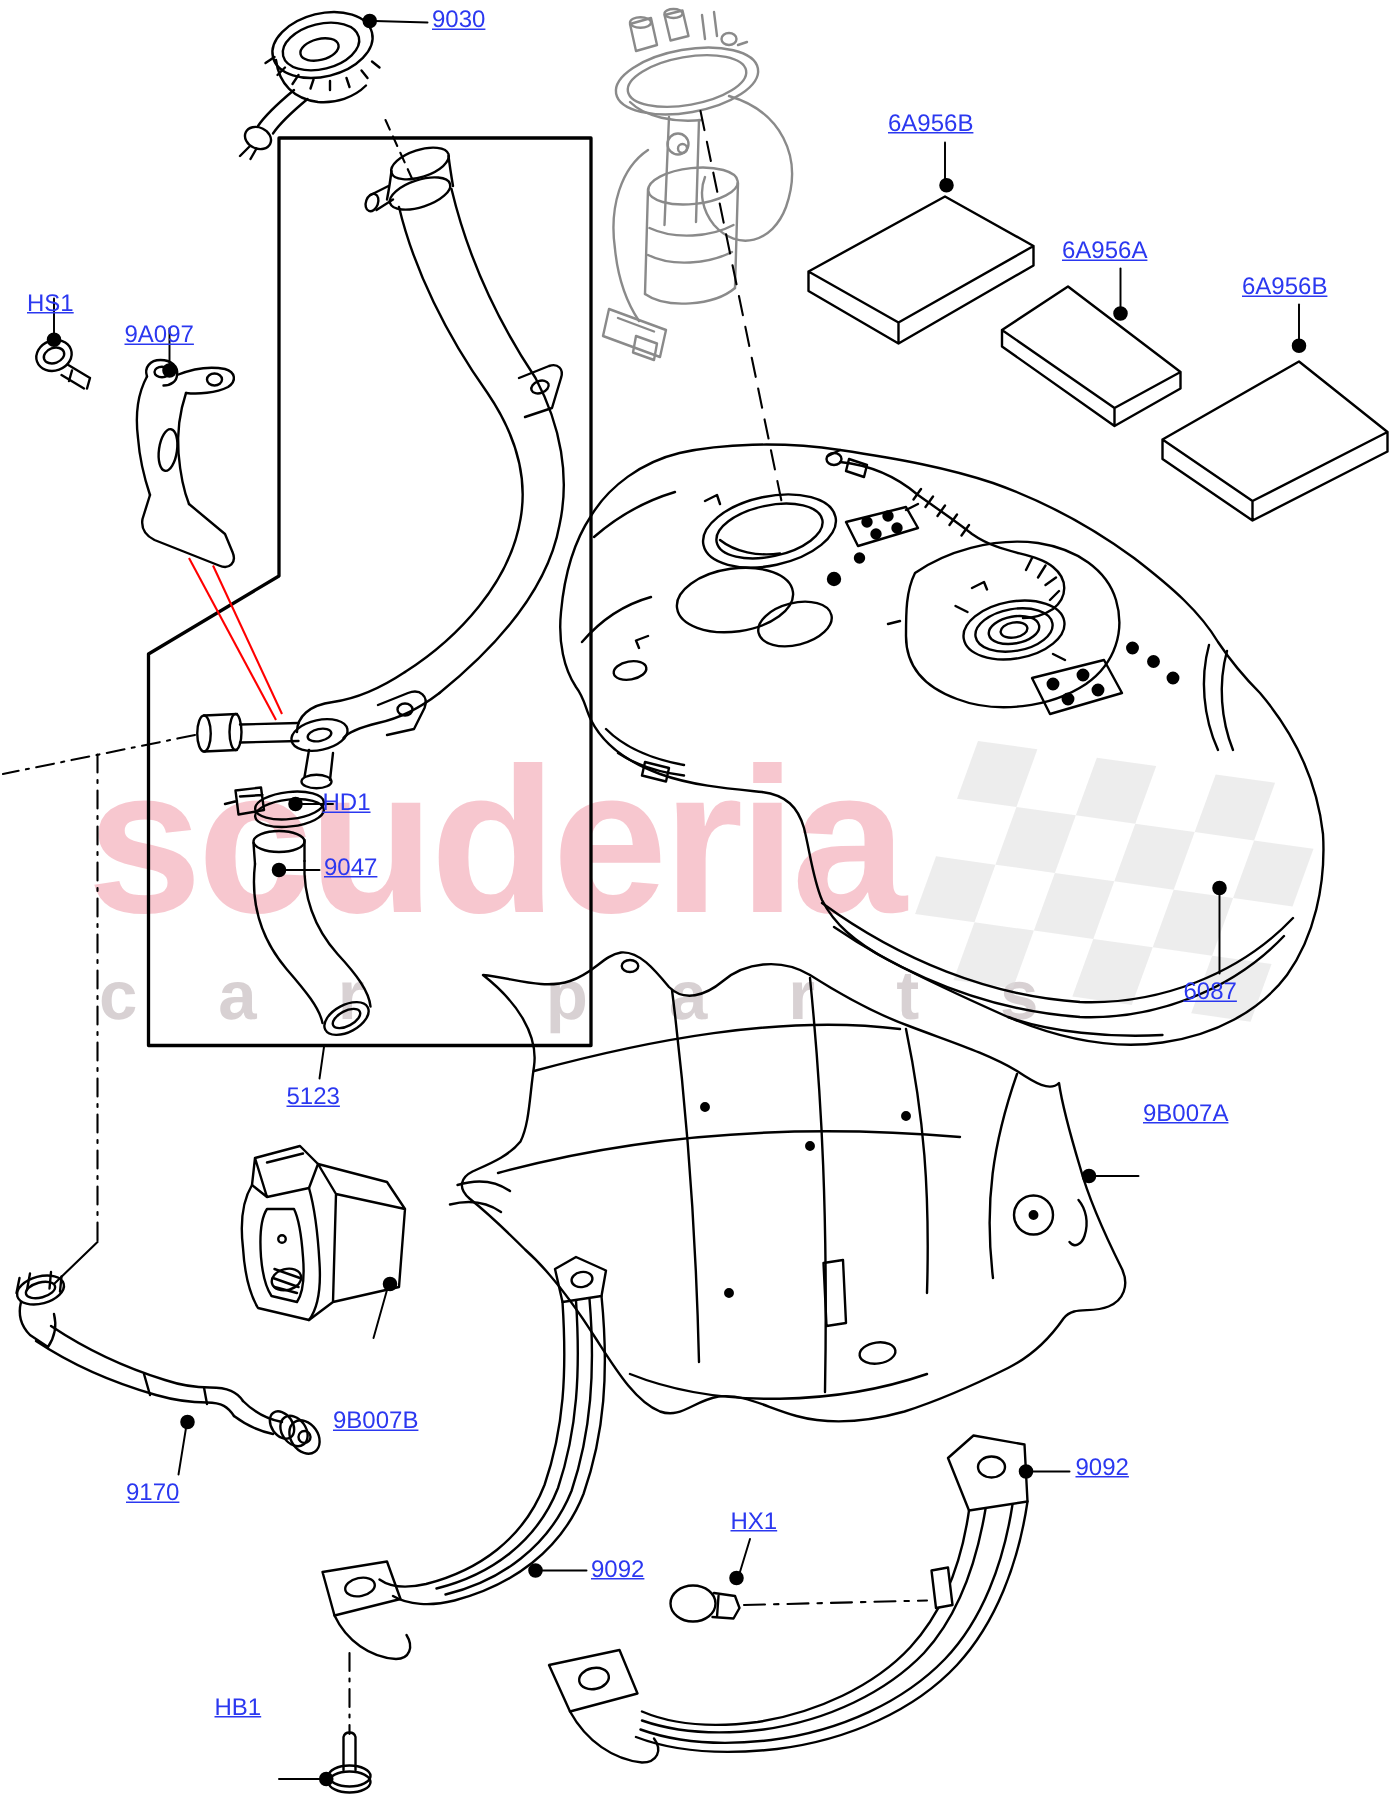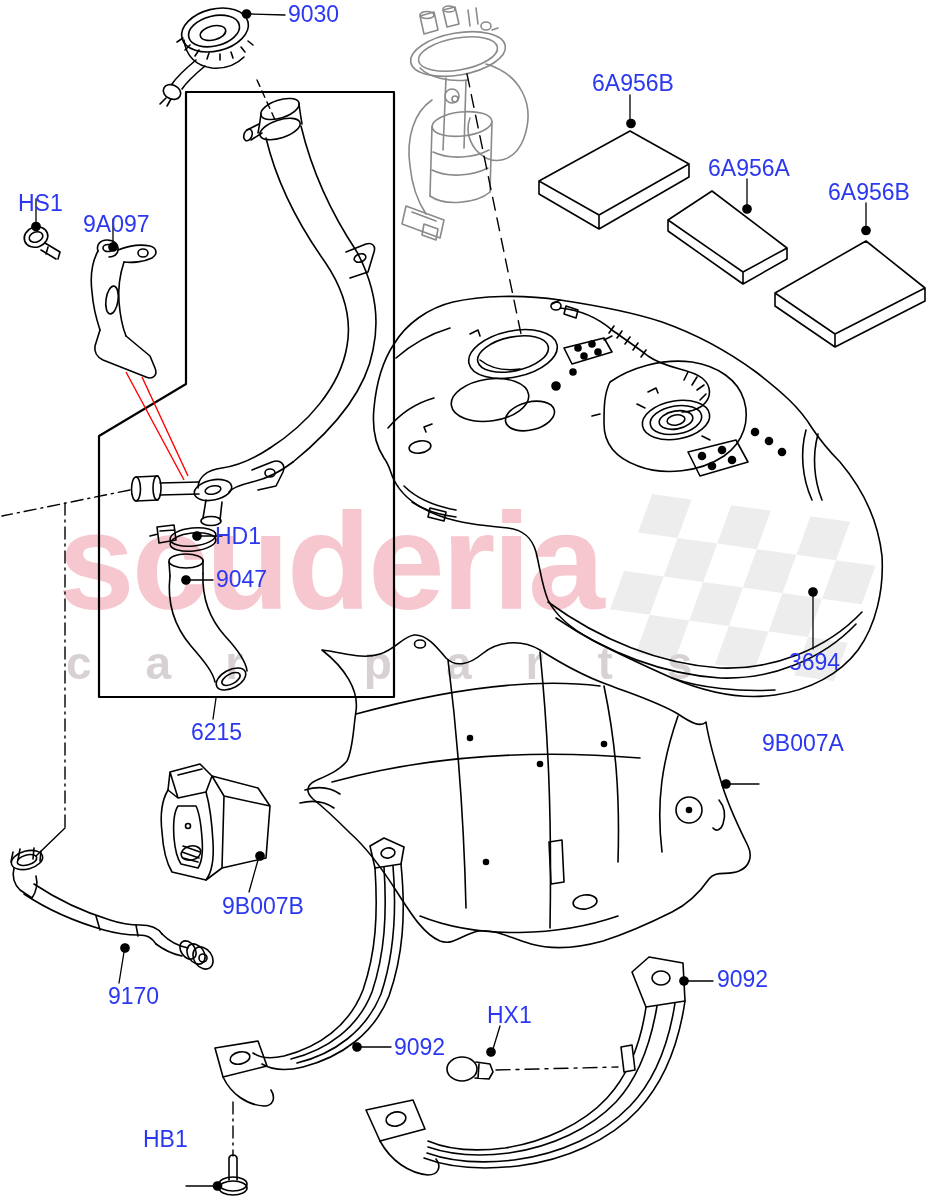--- a/index.html
+++ b/index.html
@@ -5,22 +5,22 @@
   html,body{margin:0;padding:0;background:#fff;}
   #stage{position:relative;width:929px;height:1200px;background:#ffffff;overflow:hidden;
          font-family:"Liberation Sans",sans-serif;}
   .wm-brand{position:absolute;left:58px;top:492px;font-size:138px;font-weight:bold;
             letter-spacing:-3px;line-height:1;color:var(--wm-pink,rgba(231,81,105,.32));
             user-select:none;white-space:nowrap;}
   .wm-sub{position:absolute;left:66px;top:640px;font-size:46px;font-weight:bold;
           letter-spacing:54px;line-height:1;color:var(--wm-gray,rgba(168,152,158,.45));
           user-select:none;white-space:nowrap;}
   svg{position:absolute;left:0;top:0;}
-  .plabel{position:absolute;font-size:23px;line-height:22px;color:var(--label-blue,#2b38f0);
-          white-space:nowrap;cursor:pointer;}
+  .plabel{position:absolute;font-size:16px;line-height:22px;color:var(--label-blue,#2b38f0);
+          white-space:nowrap;cursor:pointer;text-decoration:underline;}
 </style>
 </head>
 <body>
 
 <div id="stage">
 
   <div class="wm-brand">scuderia</div>
   <div class="wm-sub">car parts</div>
 
   <svg width="929" height="1200" viewBox="0 0 929 1200">
@@ -318,22 +318,22 @@
   </svg>
 
   <span class="plabel" style="left:288px;top:3px">9030</span>
   <span class="plabel" style="left:18px;top:192px">HS1</span>
   <span class="plabel" style="left:83px;top:213px">9A097</span>
   <span class="plabel" style="left:592px;top:72px">6A956B</span>
   <span class="plabel" style="left:708px;top:157px">6A956A</span>
   <span class="plabel" style="left:828px;top:181px">6A956B</span>
   <span class="plabel" style="left:215px;top:525px">HD1</span>
   <span class="plabel" style="left:216px;top:568px">9047</span>
-  <span class="plabel" style="left:191px;top:721px">6215</span>
-  <span class="plabel" style="left:789px;top:651px">3694</span>
+  <span class="plabel" style="left:191px;top:721px">5123</span>
+  <span class="plabel" style="left:789px;top:651px">6087</span>
   <span class="plabel" style="left:762px;top:732px">9B007A</span>
-  <span class="plabel" style="left:222px;top:895px">9B007B</span>
-  <span class="plabel" style="left:108px;top:985px">9170</span>
+  <span class="plabel" style="left:222px;top:937px">9B007B</span>
+  <span class="plabel" style="left:84px;top:985px">9170</span>
   <span class="plabel" style="left:394px;top:1036px">9092</span>
   <span class="plabel" style="left:717px;top:968px">9092</span>
   <span class="plabel" style="left:487px;top:1004px">HX1</span>
   <span class="plabel" style="left:143px;top:1128px">HB1</span>
 </div>
 
 </body></html>

